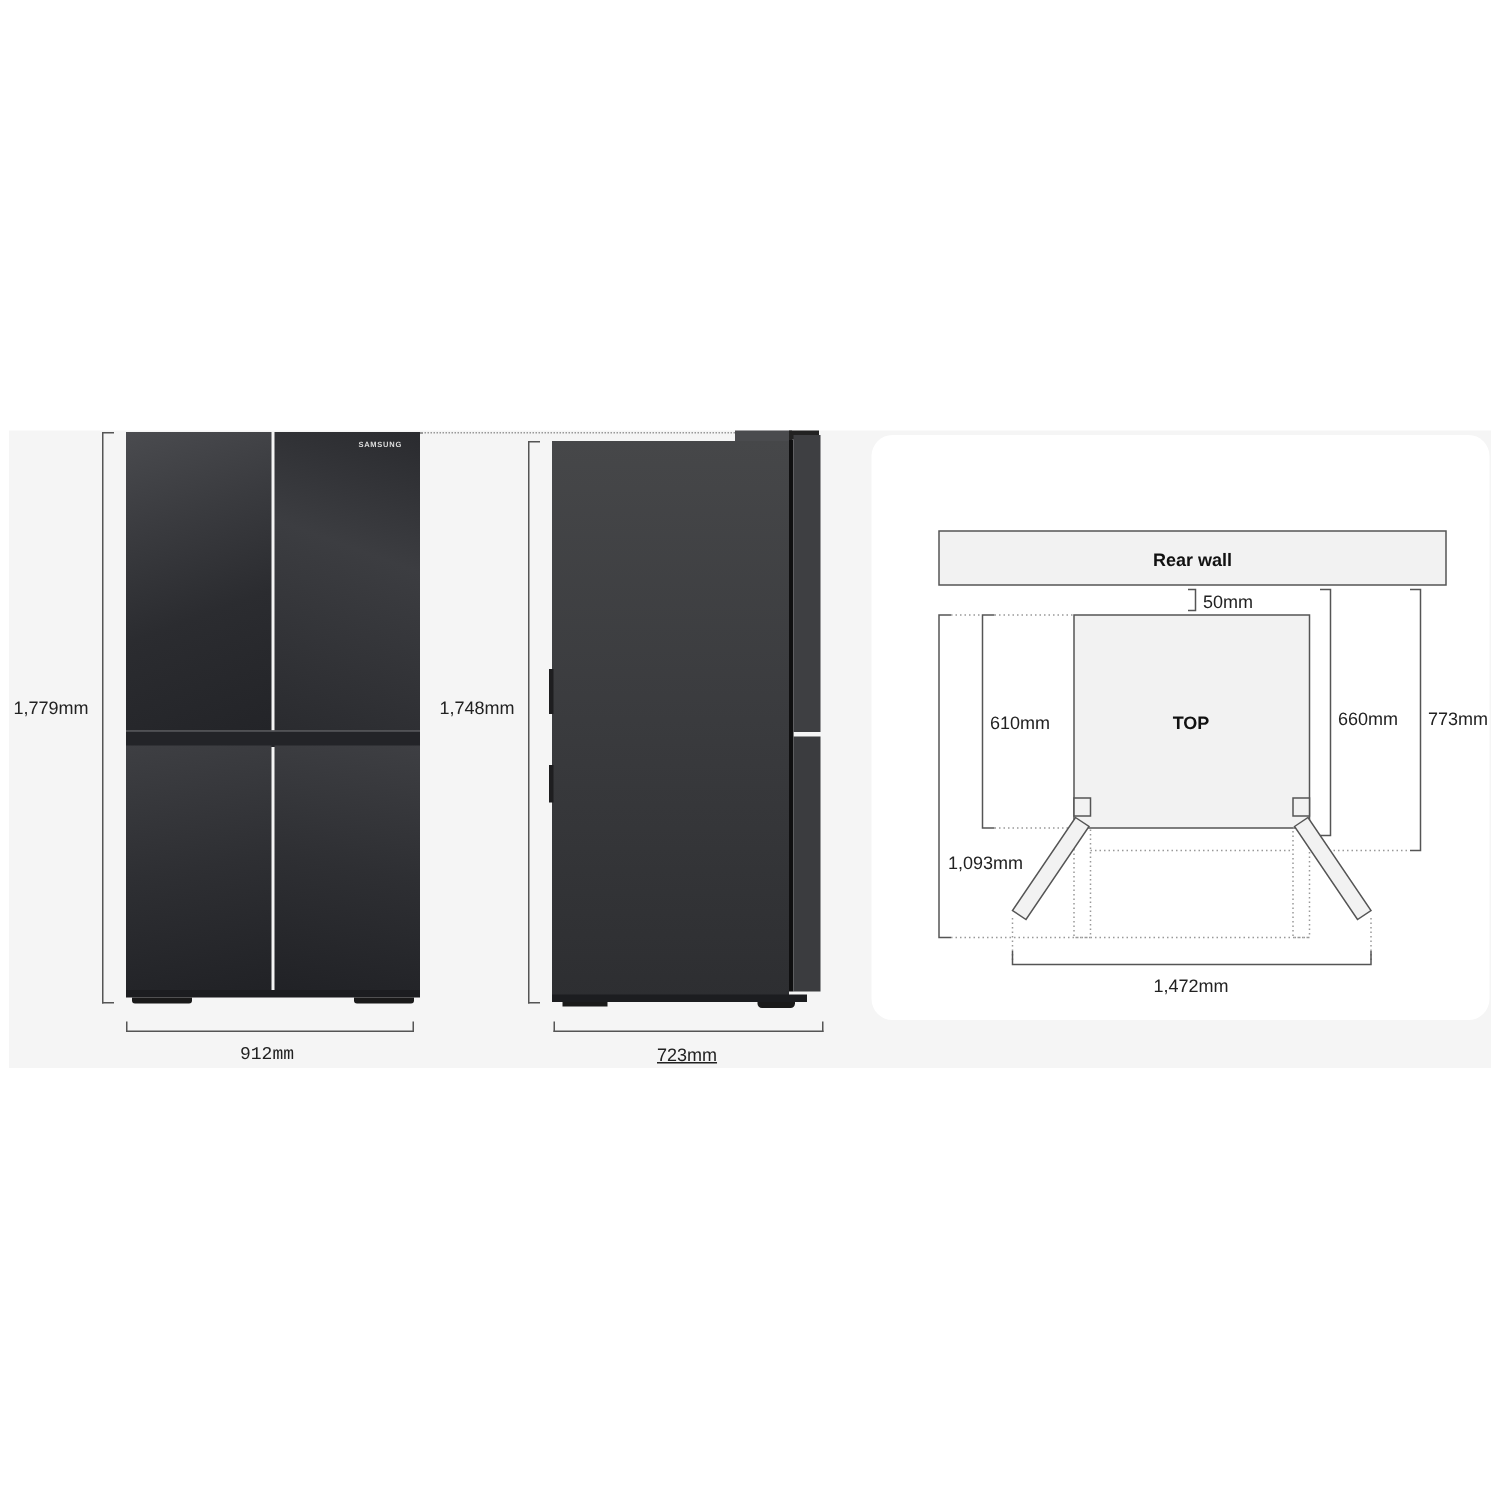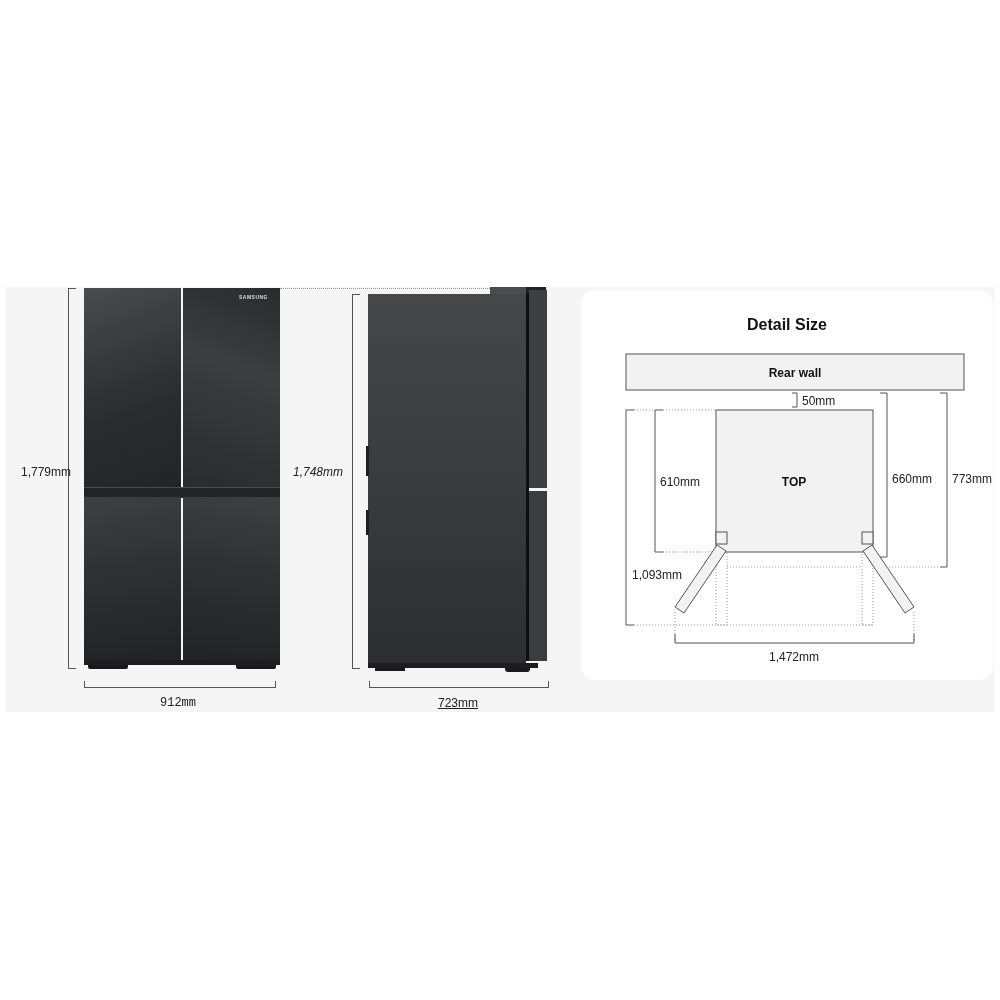--- a/index.html
+++ b/index.html
@@ -18,21 +18,21 @@
 </head>
 <body>
 
 <div class="panel"></div>
 
 <div>
 
   <div class="line" style="left:68px;top:288px;width:1px;height:381px;"></div>
   <div class="line" style="left:68px;top:288px;width:8px;height:1px;"></div>
   <div class="line" style="left:68px;top:668px;width:8px;height:1px;"></div>
-  <div class="dim-label" style="left:9px;top:465px;margin-left:12px;">1,779mm</div>
+  <div class="dim-label" style="left:9px;top:465px;">1,779mm</div>
 
   <div class="dotted-h" style="left:280px;top:288px;width:250px;"></div>
 
   <div class="fridge-front">
     <div class="door" style="left:0;top:0;width:97px;height:199px;"></div>
     <div class="door" style="left:99px;top:0;width:97px;height:199px;background:linear-gradient(200deg,#2a2b2f 0%,#3c3d41 40%,#2a2b2f 100%);"></div>
     <div style="position:absolute;right:12px;top:6px;font-size:5px;color:#ddd;letter-spacing:0.5px;font-weight:bold;">SAMSUNG</div>
     <div style="position:absolute;left:0;top:199px;width:196px;height:10px;background:#232428;border-top:1px solid #4a4b4f;"></div>
     <div class="door" style="left:0;top:209px;width:97px;height:163px;background:linear-gradient(170deg,#3e3f43 0%,#2e2f33 50%,#212226 100%);"></div>
     <div class="door" style="left:99px;top:209px;width:97px;height:163px;background:linear-gradient(190deg,#3e3f43 0%,#2e2f33 50%,#212226 100%);"></div>
@@ -44,21 +44,21 @@
   <div class="line" style="left:84px;top:687px;width:192px;height:1px;"></div>
   <div class="line" style="left:84px;top:681px;width:1px;height:7px;"></div>
   <div class="line" style="left:275px;top:681px;width:1px;height:7px;"></div>
   <div class="dim-label" style="left:160px;top:696px;font-family:Liberation Mono, monospace;">912mm</div>
 </div>
 
 <div>
   <div class="line" style="left:352px;top:294px;width:1px;height:375px;"></div>
   <div class="line" style="left:352px;top:294px;width:8px;height:1px;"></div>
   <div class="line" style="left:352px;top:668px;width:8px;height:1px;"></div>
-  <div class="dim-label" style="left:293px;top:465px;font-style:italic;">1,748mm</div>
+  <div class="dim-label" style="left:293px;top:465px;">1,748mm</div>
 
   <div style="position:absolute;left:368px;top:294px;width:158px;height:372px;background:linear-gradient(180deg,#464749 0%,#3a3b3e 50%,#2d2e31 100%);"></div>
 
   <div style="position:absolute;left:490px;top:287px;width:38px;height:7px;background:#4a4b4e;"></div>
   <div style="position:absolute;left:526px;top:287px;width:20px;height:6px;background:#222;"></div>
 
   <div style="position:absolute;left:526px;top:293px;width:3px;height:368px;background:#0f0f10;"></div>
 
   <div style="position:absolute;left:529px;top:290px;width:18px;height:198px;background:#3e3f42;"></div>
   <div style="position:absolute;left:529px;top:491px;width:18px;height:170px;background:#3b3c3f;"></div>
@@ -70,21 +70,20 @@
   <div style="position:absolute;left:375px;top:668px;width:30px;height:3px;background:#1a1a1a;"></div>
   <div style="position:absolute;left:505px;top:668px;width:25px;height:4px;background:#1a1a1a;border-radius:0 0 3px 3px;"></div>
 
   <div class="line" style="left:369px;top:687px;width:180px;height:1px;"></div>
   <div class="line" style="left:369px;top:681px;width:1px;height:7px;"></div>
   <div class="line" style="left:548px;top:681px;width:1px;height:7px;"></div>
   <div class="dim-label" style="left:438px;top:696px;text-decoration:underline;">723mm</div>
 </div>
 
 <div class="card">
-  <div class="card-title">Detail Size</div>
 
   <svg width="412" height="390" viewBox="581 290 412 390" style="position:absolute;left:0;top:0;">
 
     <rect x="626" y="354" width="338" height="36" fill="#f2f2f2" stroke="#555" stroke-width="1"></rect>
     <text x="795" y="377" text-anchor="middle" font-size="12" font-weight="bold" fill="#111">Rear wall</text>
 
     <path d="M792 393 H797 V407 H792" fill="none" stroke="#555" stroke-width="1"></path>
     <text x="802" y="405" font-size="12" fill="#222">50mm</text>
 
     <rect x="716" y="410" width="157" height="142" fill="#f2f2f2" stroke="#555" stroke-width="1"></rect>

